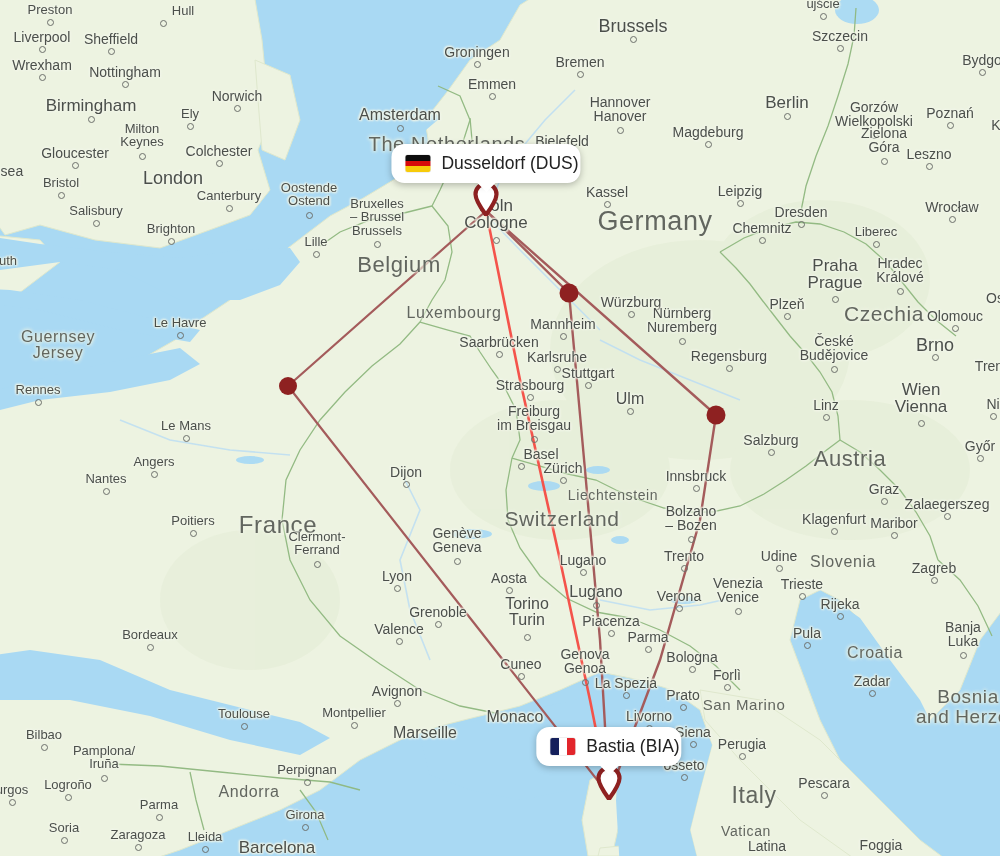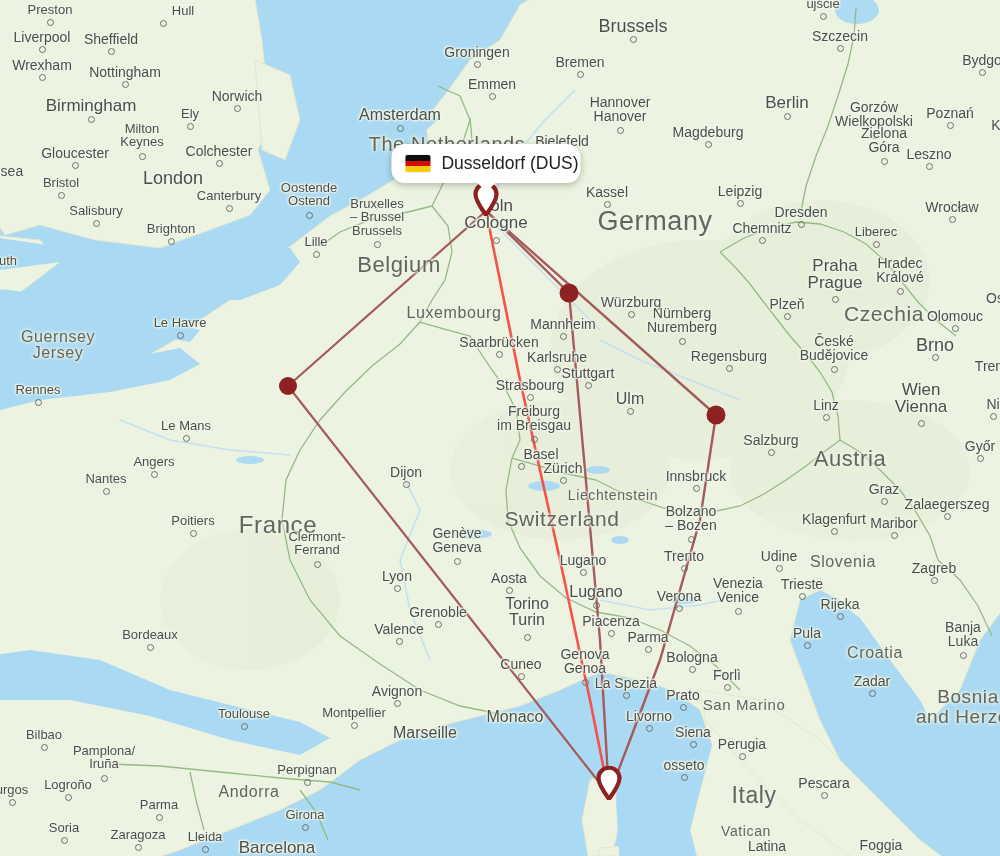--- a/index.html
+++ b/index.html
@@ -744,14 +744,19 @@
       <div class="arpt-dot" title="Frankfurt am Main" style="left: 569px; top: 293px; width: 19px; height: 19px; background: rgb(142, 33, 33);"></div>
       <div class="arpt-dot" title="Munchen" style="left: 716px; top: 415px; width: 19px; height: 19px; background: rgb(142, 33, 33);"></div>
     </div>
 
   <div class="card" id="origin-card" style="left: 486px; top: 144px;">
     <span class="flag flag-de"></span>
     <span>Dusseldorf (DUS)</span>
     <span class="ptr"></span>
   </div>
 
+  <div class="card" id="destination-card" style="left: 609px; top: 727px;">
+    <span class="flag flag-fr"></span>
+    <span>Bastia (BIA)</span>
+    <span class="ptr"></span>
+  </div>
 
 </div>
 
 </body></html>

